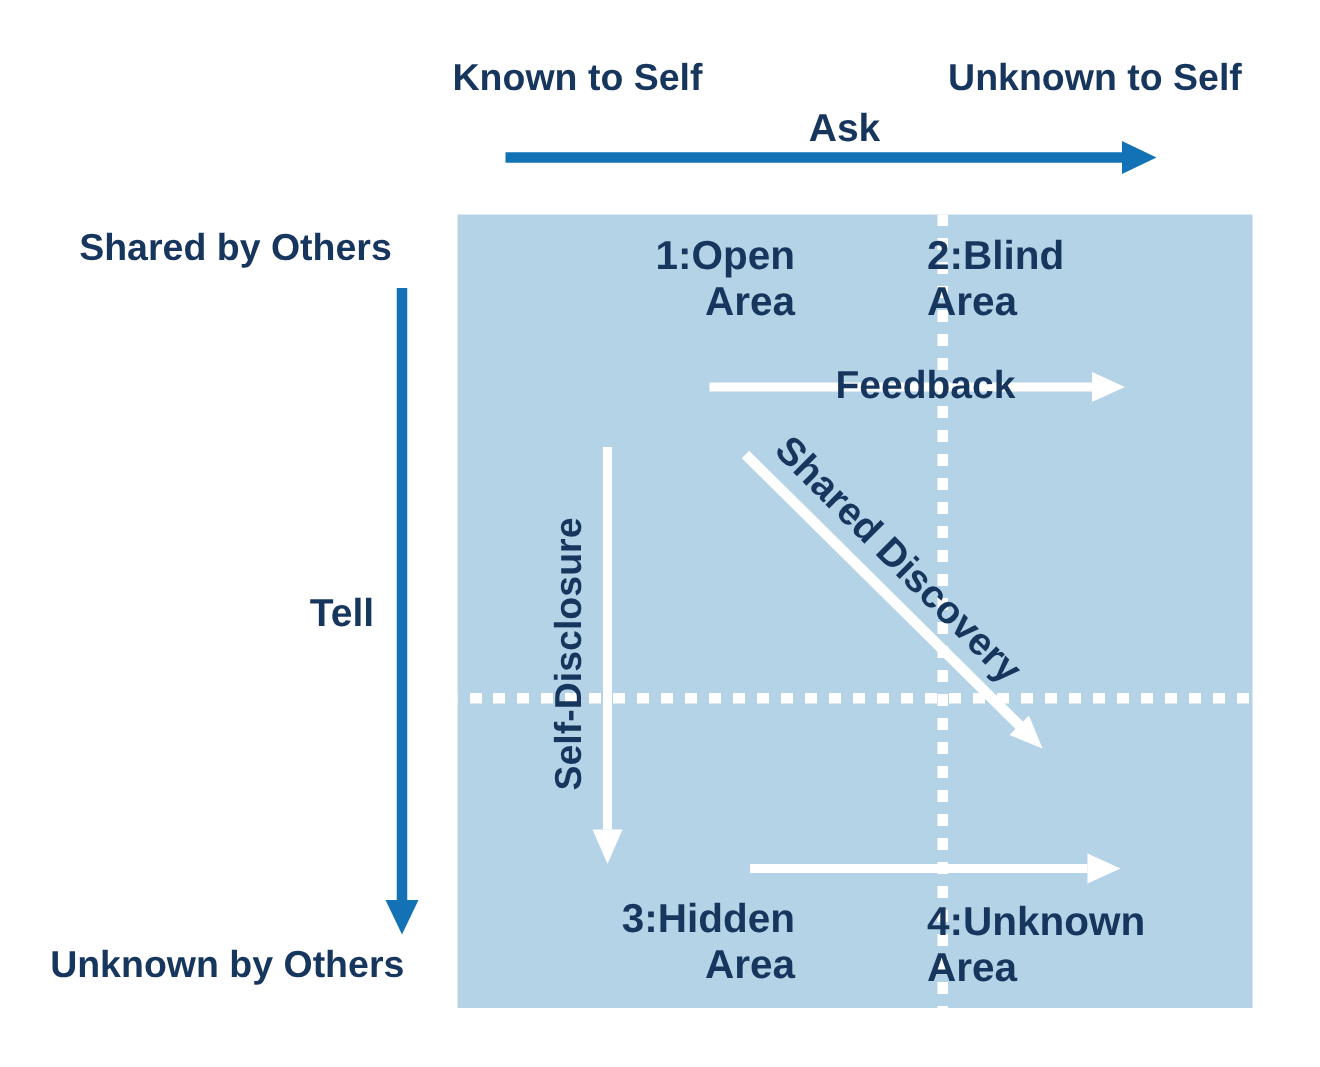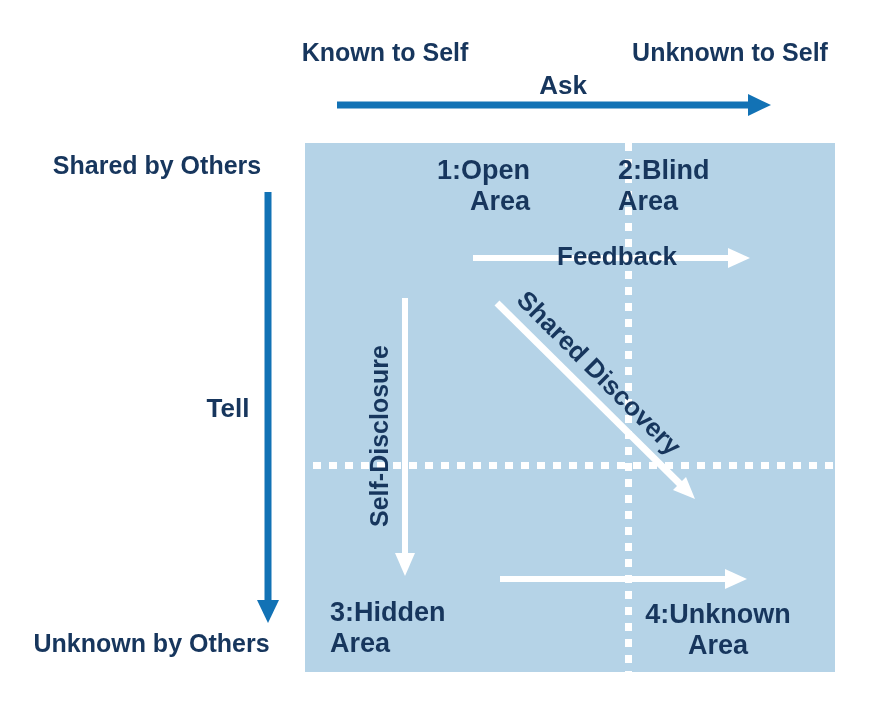--- a/index.html
+++ b/index.html
@@ -97,22 +97,22 @@
     <g>
       <line class="stroke-white" x1="500" y1="579" x2="725" y2="579" stroke-width="6"></line>
       <polygon class="fill-white" points="725,569 725,589 747,579"></polygon>
     </g>
   </svg>
 
   <div class="lbl quad" style="left:330px; top:155px; text-align:right;">1:Open
 Area</div>
   <div class="lbl quad" style="left:618px; top:155px; text-align:left;">2:Blind
 Area</div>
-  <div class="lbl quad" style="left:330px; top:597px; text-align:left;">3:Hidden
+  <div class="lbl quad" style="left:330px; top:597px; text-align:right;">3:Hidden
 Area</div>
-  <div class="lbl quad" style="left:618px; top:599px; text-align:center;">4:Unknown
+  <div class="lbl quad" style="left:618px; top:599px; text-align:left;">4:Unknown
 Area</div>
 
   <div class="lbl proc" style="left:517px; top:222px; width:200px;margin-top:20px;">Feedback</div>
   <div class="lbl proc" style="left:258px; top:423px; width:240px; height:26px; font-size:25px; transform:rotate(-90deg);">Self-Disclosure</div>
   <div class="lbl proc" style="left:470px; top:359px; width:260px; height:26px; transform:rotate(45deg);">Shared Discovery</div>
 
 </div>
 
 </body></html>

